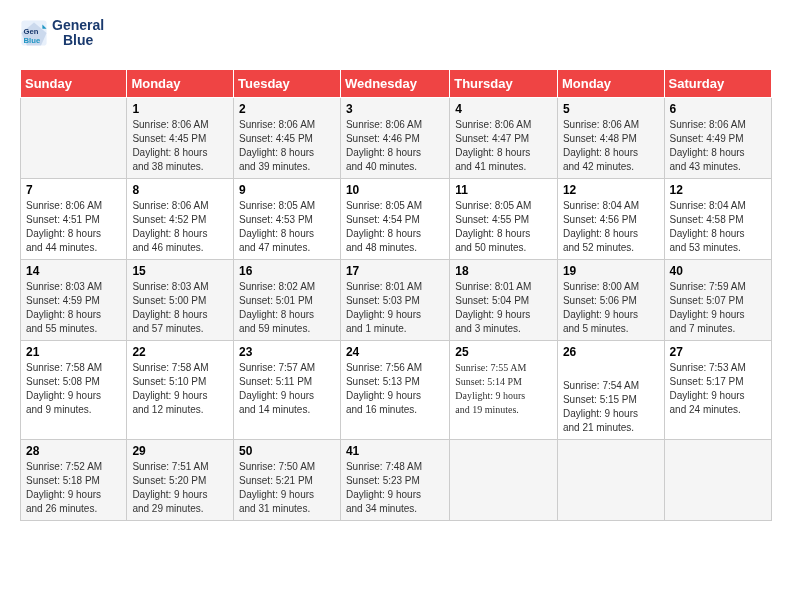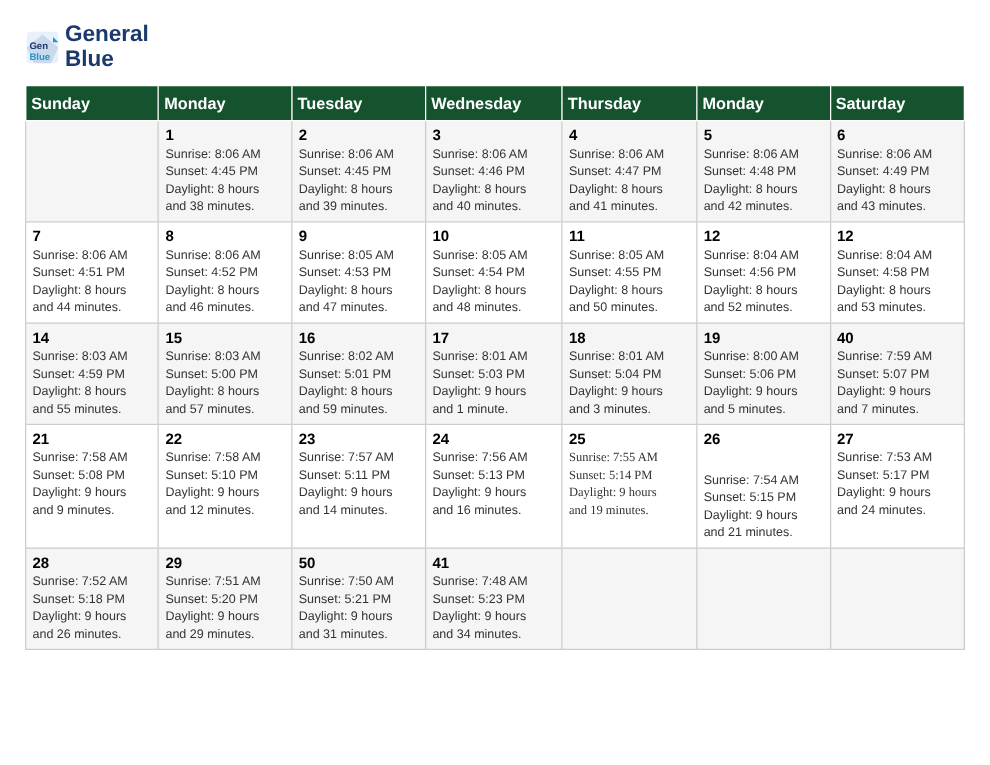--- a/index.html
+++ b/index.html
@@ -11,31 +11,32 @@
       overflow: hidden;
     }
     .container {
       width: 792px;
       padding: 18px 20px 10px 20px;
     }
     .header-row {
       display: flex;
       align-items: flex-start;
       justify-content: space-between;
-      margin-bottom: 10px;
+      margin-bottom: 20px;
     }
     .logo {
       display: flex;
       align-items: center;
     }
     .logo-text {
-      font-size: 18px;
+      font-size: 14px;
       font-weight: bold;
       color: #1a3a6e;
       line-height: 1.1;
+      text-align: center;
     }
     .logo-text span {
       color: #1a3a6e;
     }
     .logo-icon {
       width: 28px;
       height: 28px;
       margin-right: 4px;
     }
     .title-block {
@@ -49,21 +50,21 @@
     .location {
       font-size: 14px;
       color: #444;
     }
     table {
       width: 100%;
       border-collapse: collapse;
       font-size: 11px;
     }
     thead tr th {
-      background: #14532d;
+      background: #ef4444;
       color: #fff;
       padding: 6px 4px;
       text-align: left;
       font-size: 13px;
       font-weight: bold;
       border: 1px solid #fff;
     }
     tbody tr td {
       border: 1px solid #ccc;
       vertical-align: top;

